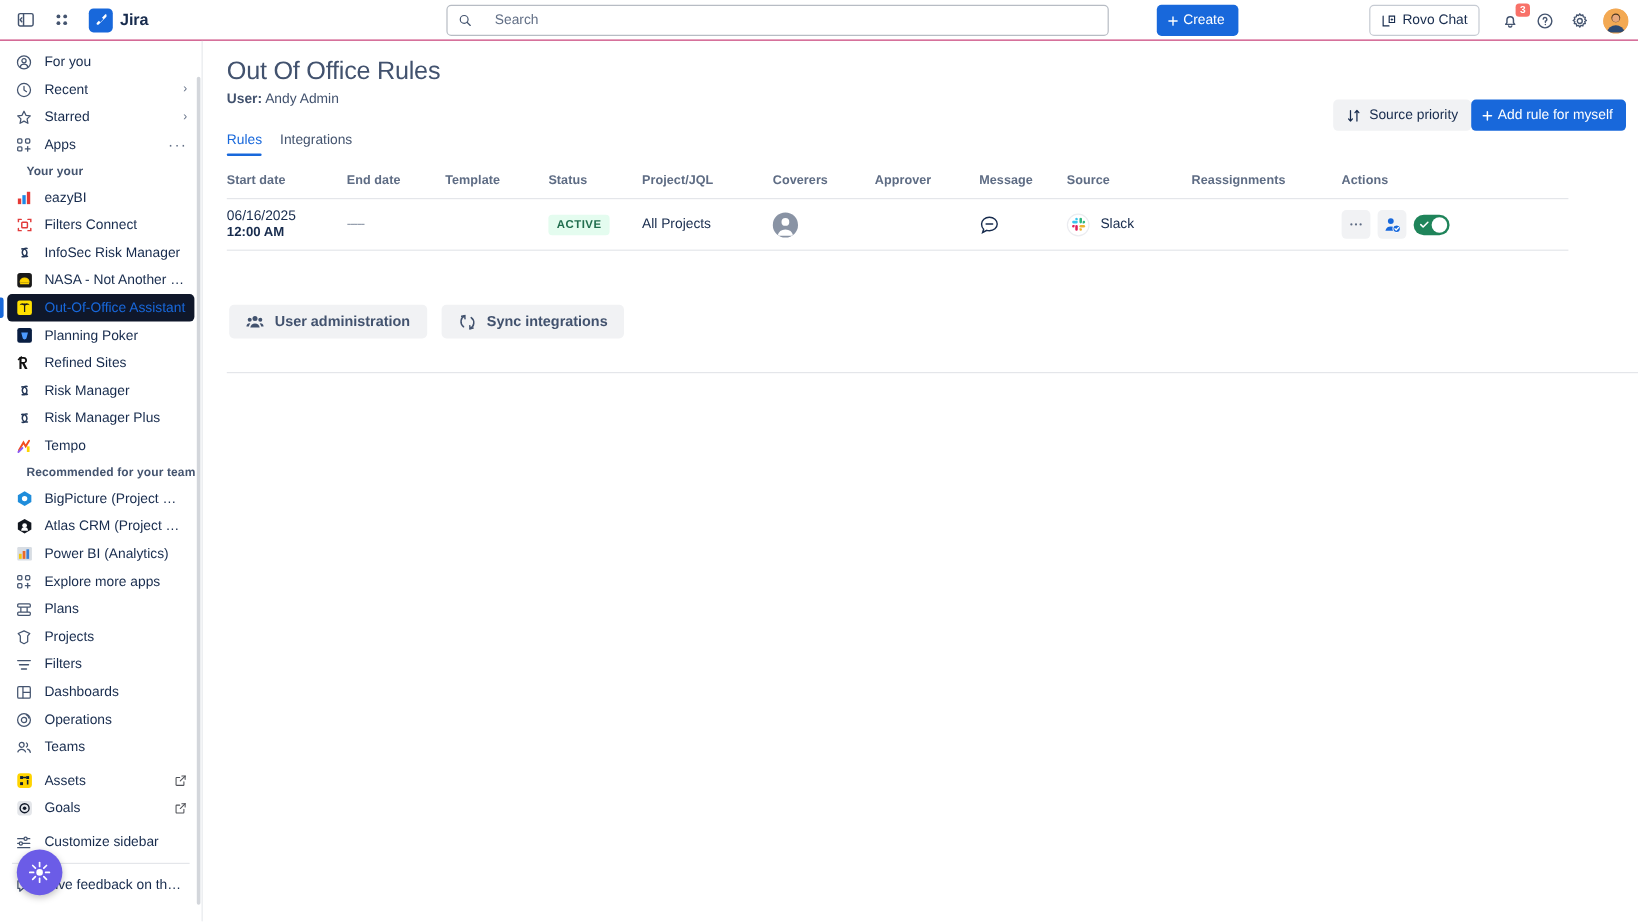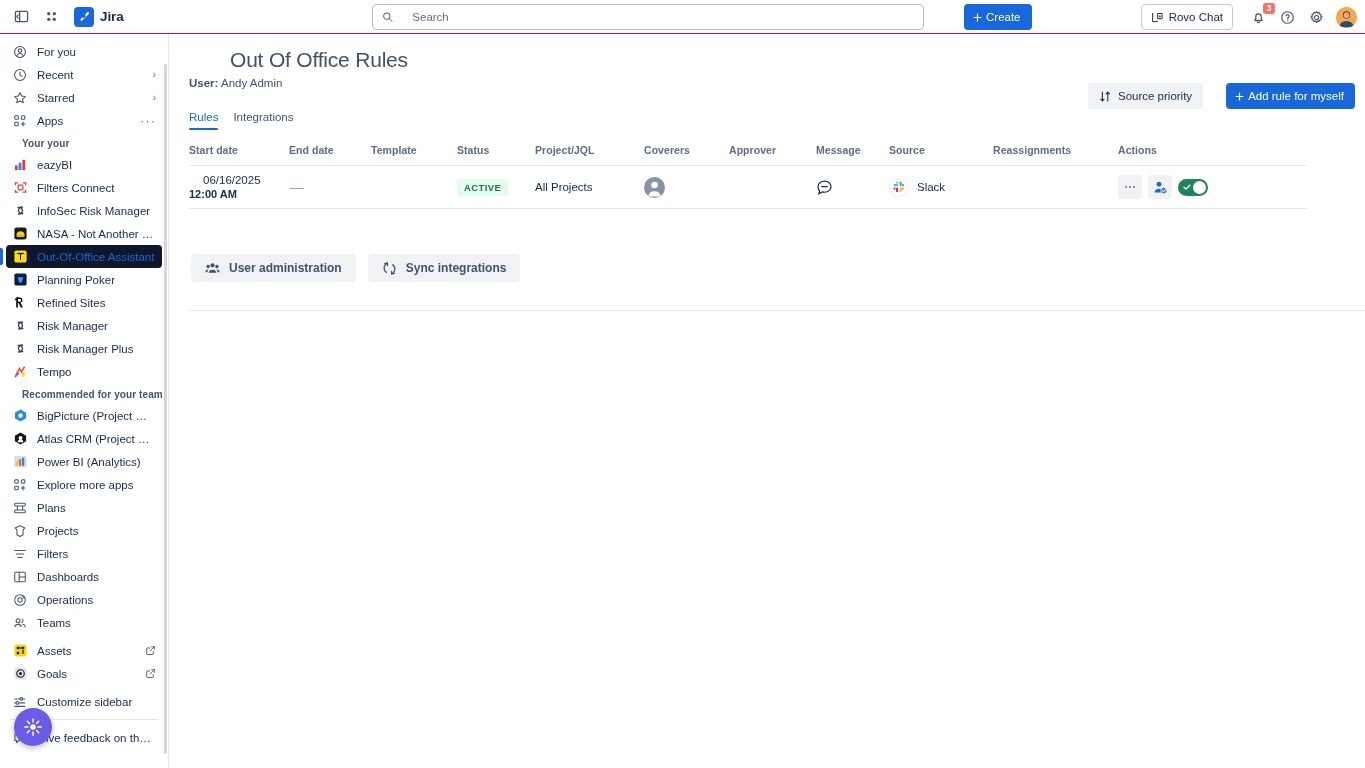--- a/index.html
+++ b/index.html
@@ -131,26 +131,26 @@
   .sb-scroll {
     position: absolute; right: 1px; top: 30px;
     width: 3px; height: 690px; background: #d3d6db; border-radius: 2px;
   }
   
   .main {
     flex: 1; background: #fff; position: relative;
     height: 734px; overflow: hidden;
   }
   .main-inner { padding: 14px 24px 0 20px; background:#fff; }
-  .page-title { font-size: 21px; font-weight: 400; color: #42526e; letter-spacing: -0.2px; margin-left: 41px; }
+  .page-title { font-size: 21px; font-weight: 400; color: #42526e; letter-spacing: -0.2px; }
   .page-sub { font-size: 11.5px; color: #42526e; margin-top: 5px; }
   .page-sub b { font-weight: 700; }
   .hdr-actions {
     position: absolute; right: 10px; top: 49px;
-    display: flex; align-items: center; gap: 23px; justify-content: center;
+    display: flex; align-items: center; gap: 0; justify-content: center;
   }
   .btn-subtle {
     height: 26px; background: #f1f2f4; border: none; border-radius: 4px;
     font-size: 11.5px; color: #172b4d; padding: 0 11px;
     cursor: pointer; display: flex; align-items: center; gap: 6px;
     font-family: "Liberation Sans", sans-serif;
   }
   .btn-primary {
     height: 26px; background: #1868db; border: none; border-radius: 4px;
     font-size: 11.5px; font-weight: 500; color: #fff; padding: 0 11px 0 8px;
@@ -185,21 +185,21 @@
   .c2 { width: 82px; }
   .c3 { width: 86px; }
   .c4 { width: 78px; }
   .c5 { width: 109px; }
   .c6 { width: 85px; }
   .c7 { width: 87px; }
   .c8 { width: 73px; }
   .c9 { width: 104px; }
   .c10 { width: 125px; }
   .c11 { width: 160px; }
-  .date-main { font-size: 11.5px; color: #172b4d; line-height: 14px; margin-left: 14px; }
+  .date-main { font-size: 11.5px; color: #172b4d; line-height: 14px; }
   .date-sub { font-size: 11px; font-weight: 700; color: #172b4d; line-height: 14px; }
   .dash { color: #8993a4; font-size: 11.5px; letter-spacing: -1px; }
   .badge-active {
     background: #e4fcef; color: #216e4e;
     font-size: 9.5px; font-weight: 700; letter-spacing: 0.4px;
     padding: 3px 7px; border-radius: 3px;
   }
   .avatar-cell {
     width: 21px; height: 21px; border-radius: 50%;
     background: #8993a4; display: flex;

